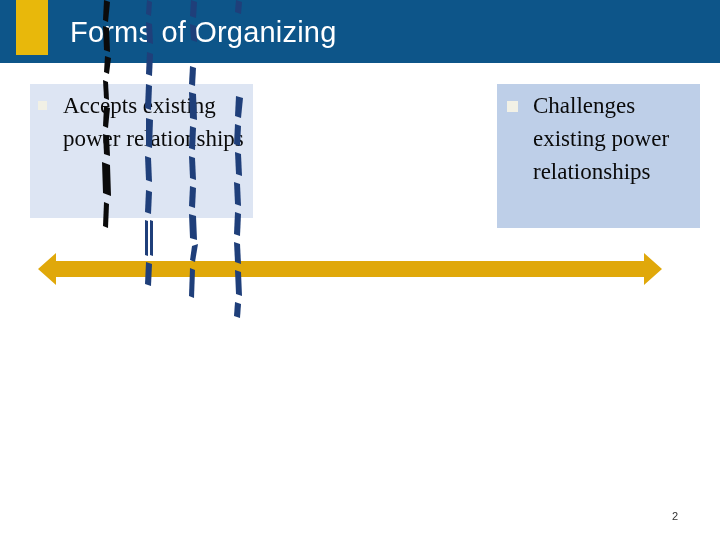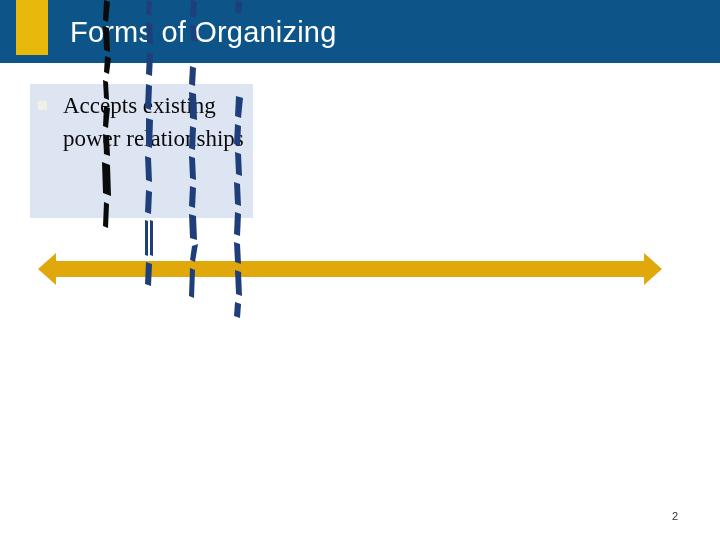--- a/index.html
+++ b/index.html
@@ -137,20 +137,24 @@
   <div id="header-band">
     <div id="header-accent"></div>
     <div id="slide-title">Forms of Organizing</div>
   </div>
 
   <div id="left-box" class="content-box">
     <span id="left-bullet" class="bullet-mark"></span>
     <div id="left-text" class="bullet-text">Accepts existing power relationships</div>
   </div>
 
+  <div id="right-box" class="content-box">
+    <span id="right-bullet" class="bullet-mark"></span>
+    <div id="right-text" class="bullet-text">Challenges existing power relationships</div>
+  </div>
 
   <div id="arrow-wrap">
     <svg width="640" height="42" viewBox="0 0 640 42" xmlns="http://www.w3.org/2000/svg">
       <polygon points="8,21 26,5 26,13 614,13 614,5 632,21 614,37 614,29 26,29 26,37" fill="#e0a80a"></polygon>
     </svg>
   </div>
 
   <div class="streak" style="left:99px; top:0px;">
     <svg width="16" height="240" viewBox="0 0 16 240" xmlns="http://www.w3.org/2000/svg">
       <g fill="#0b0b0b">

